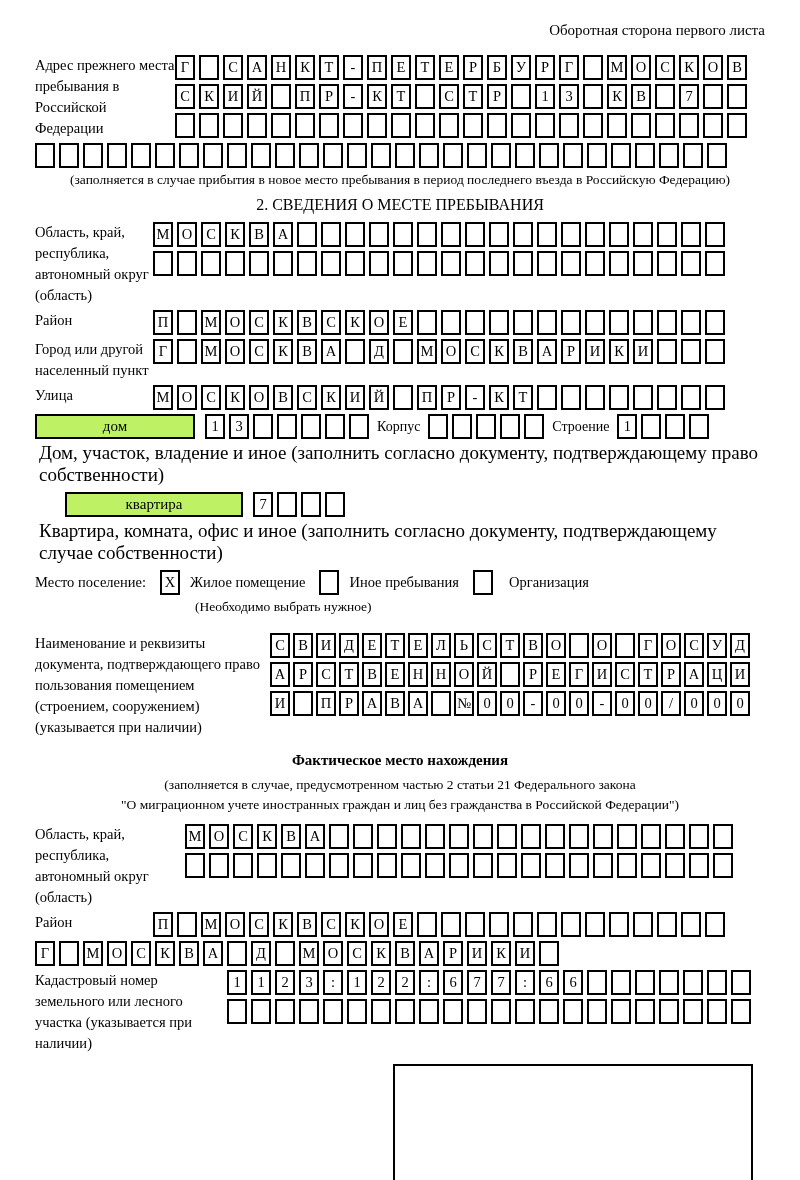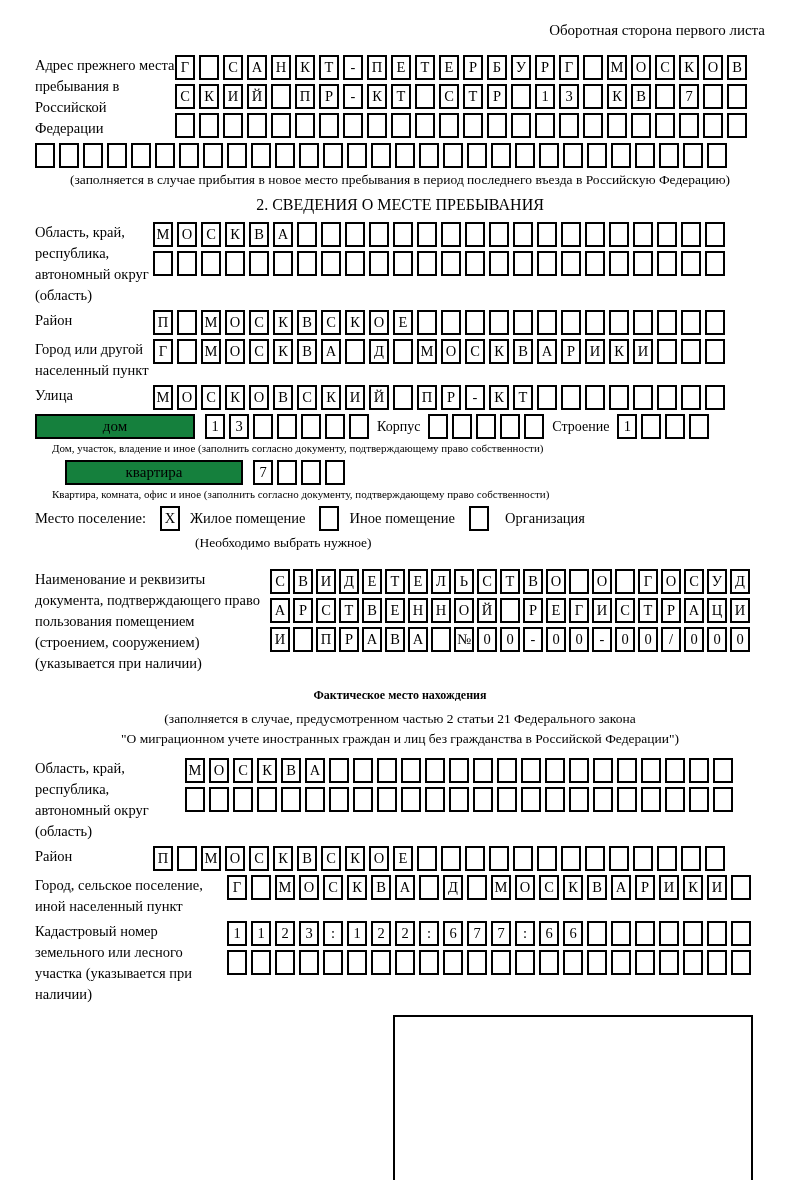--- a/index.html
+++ b/index.html
@@ -27,30 +27,30 @@
     border:2px solid #000;box-sizing:border-box;
     display:inline-flex;align-items:center;justify-content:center;
     font-size:14.5px;line-height:1;background:#fff;
   }
   .mb4{margin-bottom:4px;}
   .note-c{text-align:center;font-size:13.5px;margin:4px 0 2px 0;}
   .sec-title{text-align:center;font-weight:normal;font-size:16px;margin:8px 0 8px 0;}
   .widebox{
     border:2px solid #000;box-sizing:border-box;height:25px;
     display:inline-flex;align-items:center;justify-content:center;
-    font-size:15px;flex:0 0 auto;background:#15803d;
+    font-size:15px;flex:0 0 auto;background:#bef264;
   }
   .house-line{display:flex;align-items:center;margin-top:2px;}
   .inline-lbl{font-size:14px;padding:0 8px;white-space:nowrap;}
-  .cap{font-size:11px;margin:3px 0 6px 17px;}
+  .cap{font-size:19px;margin:3px 0 6px 4px;}
   .stay-row{display:flex;align-items:center;margin:4px 0 2px 0;}
   .stay-row .cell{margin:0 10px 0 14px;}
   .stay-row .cell:first-of-type{margin-left:12px;}
   .doc-block{margin-top:18px;}
-  .fact-title{text-align:center;font-weight:bold;font-size:12px;margin:14px 0 6px 0;}
+  .fact-title{text-align:center;font-weight:bold;font-size:15px;margin:14px 0 6px 0;}
   .fact-note{text-align:center;font-size:13.5px;line-height:1.5;margin-bottom:8px;}
   .stamp-box{
     width:360px;height:172px;border:2px solid #000;box-sizing:border-box;
     margin-left:358px;margin-top:10px;background:#fff;
   }
 </style>
 </head>
 <body>
 
 <div class="hdr-note">Оборотная сторона первого листа</div>
@@ -354,28 +354,28 @@
 <div class="house-line" style="margin-left:30px;">
   <span class="widebox" style="width:178px;">квартира</span>
   <span style="width:10px;flex:0 0 auto;"></span>
   <span class="boxrow">
       <span class="cell">7</span>
       <span class="cell"></span>
       <span class="cell"></span>
       <span class="cell"></span>
     </span>
 </div>
-<div class="cap">Квартира, комната, офис и иное (заполнить согласно документу, подтверждающему право собственности)</div>
+<div class="cap">Квартира, комната, офис и иное (заполнить согласно документу, подтверждающему случае собственности)</div>
 
 <div class="stay-row">
   <span>Место поселение:</span>
   <span class="cell">X</span>
   <span>Жилое помещение</span>
   <span class="cell"></span>
-  <span>Иное помещение</span>
+  <span>Иное пребывания</span>
   <span class="cell" style="margin-right:16px;"></span>
   <span>Организация</span>
 </div>
 <div class="note-c" style="text-align:left;margin-left:160px;">(Необходимо выбрать нужное)</div>
 
 <div class="frow doc-block">
   <div class="lbl lbl-doc">Наименование и реквизиты документа, подтверждающего право пользования помещением (строением, сооружением) (указывается при наличии)</div>
   <div class="boxcol">
     <div class="boxrow tight">
         <span class="cell">С</span>
@@ -535,21 +535,20 @@
       <span class="cell"></span>
       <span class="cell"></span>
       <span class="cell"></span>
       <span class="cell"></span>
       <span class="cell"></span>
       <span class="cell"></span>
     </div>
 </div>
 
 <div class="frow mb4">
-  <div class="lbl lbl-d">Город, сельское поселение, иной населенный пункт</div>
   <div class="boxrow">
       <span class="cell">Г</span>
       <span class="cell"></span>
       <span class="cell">М</span>
       <span class="cell">О</span>
       <span class="cell">С</span>
       <span class="cell">К</span>
       <span class="cell">В</span>
       <span class="cell">А</span>
       <span class="cell"></span>

